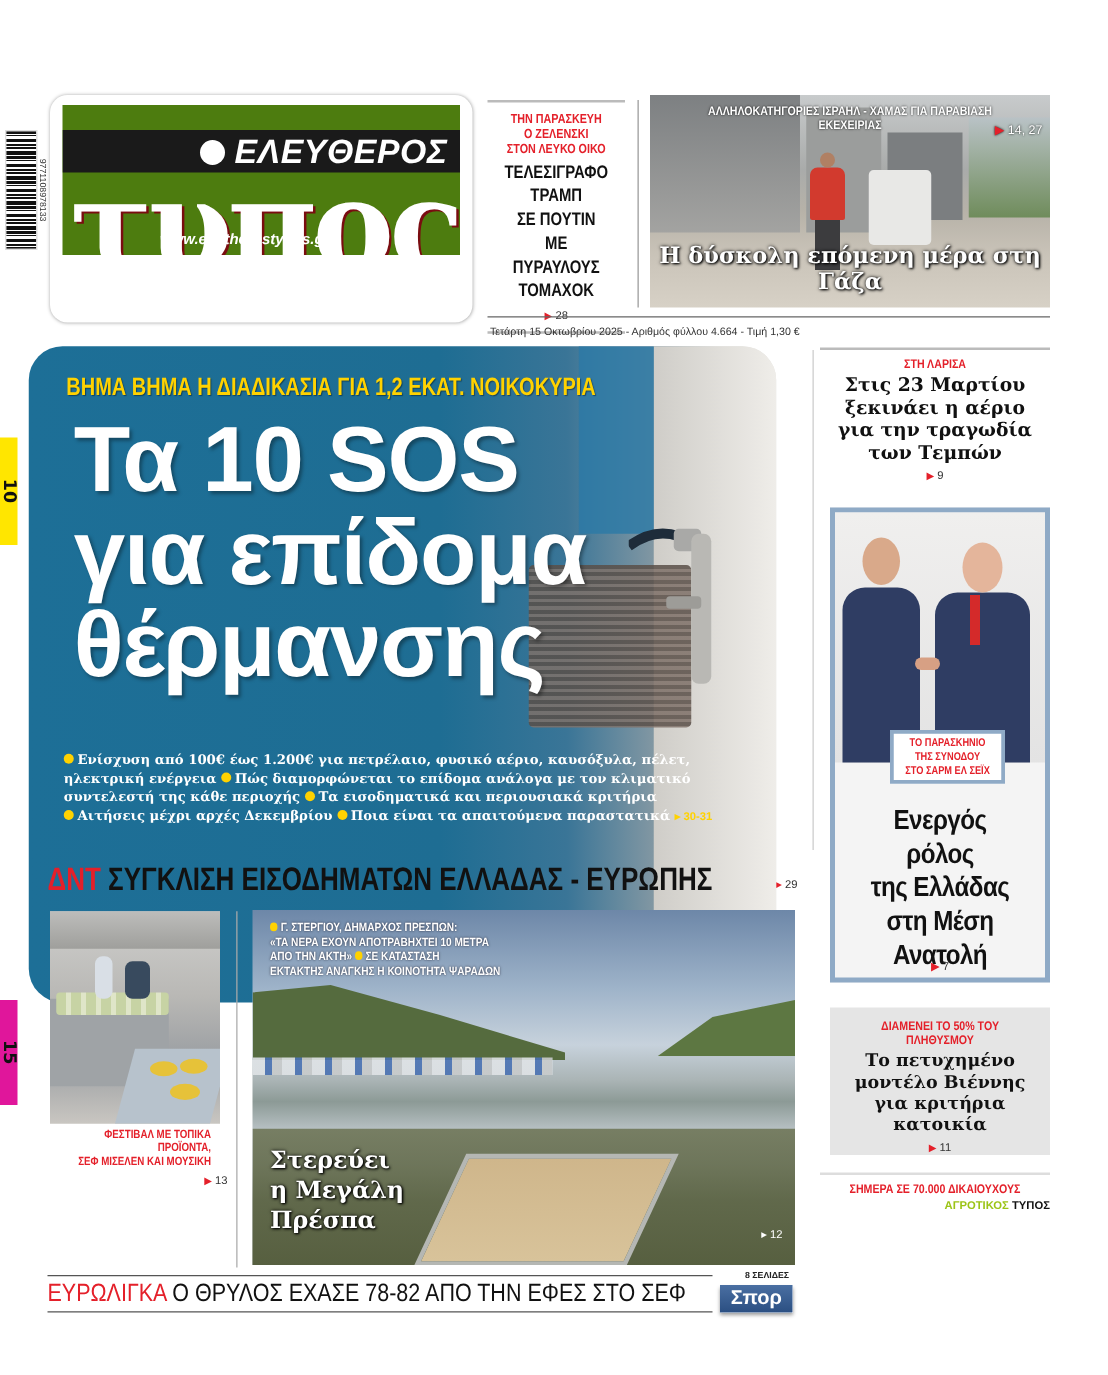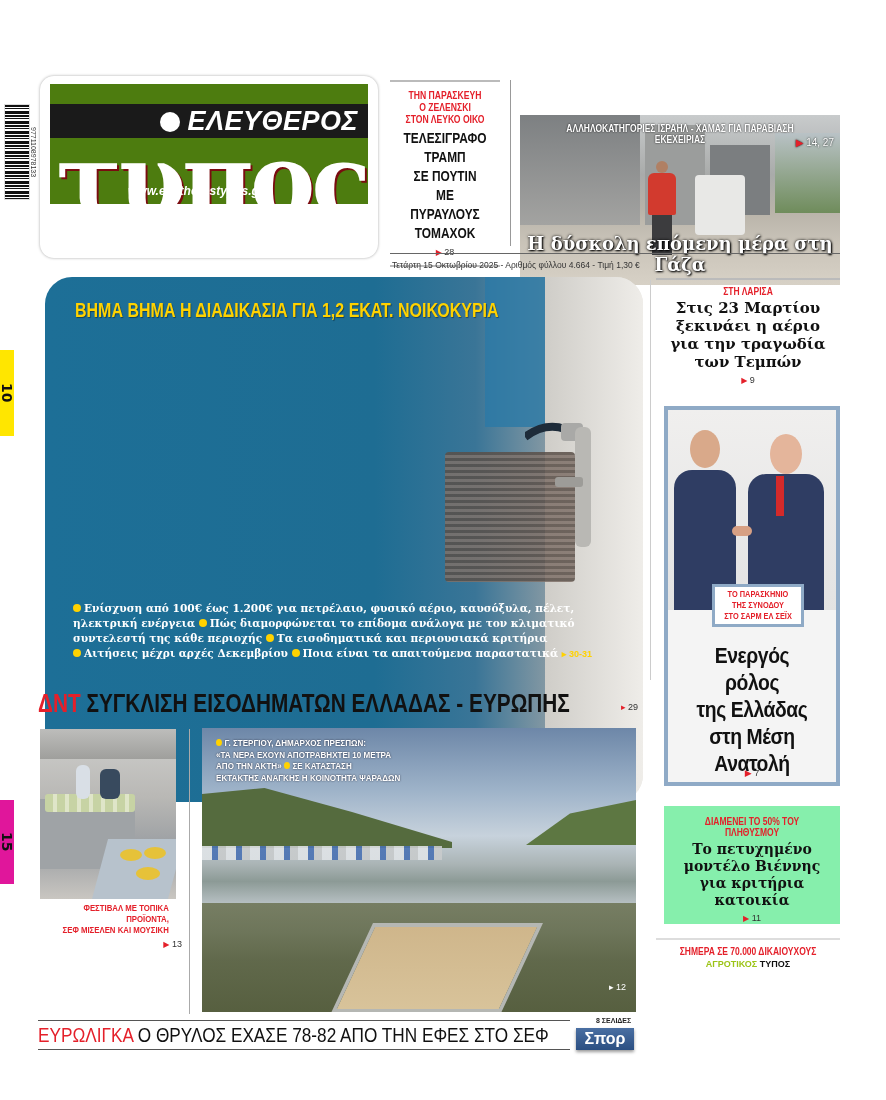--- a/index.html
+++ b/index.html
@@ -25,34 +25,34 @@
   
   .teaser { left: 390px; top: 80px; width: 110px; height: 187px; border-top: 2px solid #bbb; border-bottom: 2px solid #bbb; text-align: center; padding-top: 7px; }
   .teaser-kicker { color: #e4202a; font-size: 10.5px; font-weight: bold; line-height: 12px; transform: scaleX(0.82); }
   .teaser-title { font-size: 14.5px; font-weight: bold; line-height: 19px; transform: scaleX(0.82); margin-top: 4px; }
   .page-ref { font-size: 9px; color: #333; margin-top: 4px; }
   .page-ref .tri { color: #e4202a; font-size: 8px; }
   .vsep { width: 1px; background: #999; }
 
   
   .gaza { left: 520px; top: 76px; width: 320px; height: 170px; overflow: hidden;
-    background: linear-gradient(180deg, #c8cbcc 0%, #a9abaa 35%, #b7b2a8 55%, #c9c3b8 75%, #d7d1c6 100%); margin-top: 39px; }
+    background: linear-gradient(180deg, #c8cbcc 0%, #a9abaa 35%, #b7b2a8 55%, #c9c3b8 75%, #d7d1c6 100%); }
   .gaza .bldg { position: absolute; background: #8d8f90; }
   .gaza-kicker { position: absolute; left: 0; right: 0; top: 8px; text-align: center; color: #fff; font-size: 10px; font-weight: bold; transform: scaleX(0.85); text-shadow: 0 0 2px #000; }
   .gaza-pageref { position: absolute; right: 6px; top: 22px; color: #fff; font-size: 10px; text-shadow: 0 0 2px #000; }
   .gaza-pageref .tri { color: #e4202a; }
   .gaza-title { position: absolute; left: 0; right: 0; bottom: 10px; text-align: center; color: #fff; font-family: "DejaVu Serif", serif; font-weight: bold; font-size: 18px; text-shadow: 1px 1px 2px #000, 0 0 3px #000; }
   .person { position: absolute; }
 
   
   .top-rule { left: 390px; top: 253px; width: 450px; height: 1px; background: #666; }
   .dateline { left: 392px; top: 260px; font-size: 8.5px; color: #333; }
 
   
-  .main { left: 45px; top: 277px; width: 598px; height: 525px; overflow: hidden;
+  .main { left: 23px; top: 277px; width: 598px; height: 525px; overflow: hidden;
     background: linear-gradient(90deg, #1d6f97 0%, #1e6d93 55%, #3a7597 72%, #8a9ba4 85%, #dcdcd8 92%, #e8e6e2 100%); border-radius: 27px; }
   .main .wall { position: absolute; right: 0; top: 0; width: 98px; height: 100%; background: linear-gradient(90deg, #cfcdc8, #efede9); }
   .nozzle-grate { position: absolute; left: 400px; top: 175px; width: 130px; height: 130px; background: repeating-linear-gradient(180deg, #5a4f48 0 3px, #7e7068 3px 6px); opacity: 0.85; border-radius: 4px; }
   .nozzle { position: absolute; left: 480px; top: 140px; width: 70px; height: 150px; }
   .main-kicker { position: absolute; left: 30px; top: 22px; color: #ffd200; font-weight: bold; font-size: 20px; transform: scaleX(0.8); transform-origin: left; white-space: nowrap; text-shadow: 1px 1px 1px rgba(0,0,0,0.4); }
   .main-title { position: absolute; left: 36px; top: 54px; color: #fff; font-weight: bold; font-size: 74px; line-height: 74px; letter-spacing: -1px; text-shadow: 2px 2px 3px rgba(0,0,0,0.35); }
   .main-bullets { position: absolute; left: 28px; top: 324px; width: 560px; color: #fff; font-family: "DejaVu Serif", serif; font-weight: bold; font-size: 10.6px; line-height: 15px; }
   .bullet-dot { display: inline-block; width: 8px; height: 8px; border-radius: 50%; background: #ffd200; margin-right: 3px; vertical-align: 0px; }
   .main-ref { color: #ffd200; font-size: 9px; font-family: Liberation Sans, sans-serif; }
 
@@ -65,25 +65,25 @@
 
   .r2 { left: 664px; top: 406px; width: 176px; height: 380px; border: 4px solid #8faac6; background: #f4f4f4; }
   .r2-photo { position: absolute; left: 0; top: 0; width: 168px; height: 200px; background: linear-gradient(180deg, #f0efee, #e3e3e3); overflow: hidden; }
   .suit { position: absolute; background: #2f3d63; border-radius: 18px 18px 0 0; }
   .head { position: absolute; border-radius: 50%; background: #d9a98a; }
   .r2-box { position: absolute; left: 44px; top: 174px; width: 92px; border: 3px solid #8faac6; background: #fff; text-align: center; padding: 2px 0; }
   .r2-box div { color: #e4202a; font-weight: bold; font-size: 9px; line-height: 11px; transform: scaleX(0.82); }
   .r2-title { position: absolute; left: 0; right: 0; top: 232px; text-align: center; font-weight: bold; font-size: 22px; line-height: 27px; letter-spacing: -0.5px; transform: scaleX(0.88); }
   .r2-ref { position: absolute; left: 0; right: 0; bottom: 4px; text-align: center; font-size: 9px; color: #333; }
 
-  .r3 { left: 664px; top: 806px; width: 176px; height: 118px; background: #86efac; text-align: center; padding-top: 10px; }
+  .r3 { left: 664px; top: 806px; width: 176px; height: 118px; background: #e5e5e5; text-align: center; padding-top: 10px; }
   .r3 .serif-head { font-size: 14px; line-height: 17px; margin-top: 3px; }
   .r4 { left: 656px; top: 938px; width: 184px; text-align: center; border-top: 2px solid #ddd; padding-top: 6px; }
   .r4 .serif-head { font-size: 14px; line-height: 16.5px; margin-top: 2px; }
-  .agro { font-weight: bold; font-size: 9px; margin-top: 2px; }
+  .agro { font-weight: bold; font-size: 9px; margin-top: 2px; text-align: right; }
   .agro .g { color: #9cc417; }
 
   
   .dnt { left: 38px; top: 688px; width: 600px; white-space: nowrap; }
   .dnt span.big { font-weight: bold; font-size: 26px; display: inline-block; transform: scaleX(0.8); transform-origin: left; }
   .dnt .red { color: #e4202a; }
   .dnt-ref { position: absolute; right: 0; top: 14px; font-size: 9px; color: #333; }
 
   
   .naxos-img { left: 40px; top: 729px; width: 136px; height: 170px; overflow: hidden; background: linear-gradient(180deg, #cfcfcd 0%, #b9b8b5 40%, #9a9ea2 70%, #c9c6c1 100%); }
@@ -174,20 +174,25 @@
   <div class="wall"></div>
   <div class="abs" style="left:440px;top:0;width:60px;height:150px;background:#2a79a6;opacity:0.8;"></div>
   <div class="nozzle-grate"></div>
   <svg class="nozzle" viewBox="0 0 70 150">
     <path d="M0 20 Q20 5 40 12" stroke="#1e2c3a" stroke-width="8" fill="none"></path>
     <rect x="36" y="6" width="22" height="18" rx="4" fill="#a9a9a7"></rect>
     <rect x="50" y="10" width="16" height="120" rx="6" fill="#b9b8b4"></rect>
     <rect x="30" y="60" width="28" height="10" rx="3" fill="#9d9c98"></rect>
   </svg>
   <div class="main-kicker">ΒΗΜΑ ΒΗΜΑ Η ΔΙΑΔΙΚΑΣΙΑ ΓΙΑ 1,2 ΕΚΑΤ. ΝΟΙΚΟΚΥΡΙΑ</div>
+  <div class="main-title">
+    <div>Τα 10 SOS</div>
+    <div>για επίδομα</div>
+    <div>θέρμανσης</div>
+  </div>
   <div class="main-bullets">
     <span class="bullet-dot"></span><span>Ενίσχυση από 100€ έως 1.200€ για πετρέλαιο, φυσικό αέριο, καυσόξυλα, πέλετ, ηλεκτρική ενέργεια</span>
     <span class="bullet-dot"></span><span>Πώς διαμορφώνεται το επίδομα ανάλογα με τον κλιματικό συντελεστή της κάθε περιοχής</span>
     <span class="bullet-dot"></span><span>Τα εισοδηματικά και περιουσιακά κριτήρια</span><br>
     <span class="bullet-dot"></span><span>Αιτήσεις μέχρι αρχές Δεκεμβρίου</span>
     <span class="bullet-dot"></span><span>Ποια είναι τα απαιτούμενα παραστατικά</span>
     <span class="main-ref"><span>▸</span> <span>30-31</span></span>
   </div>
 </div>
 
@@ -221,20 +226,25 @@
   <div class="hill-right"></div>
   <div class="abs" style="left:0;top:118px;width:240px;height:14px;background:repeating-linear-gradient(90deg,#dfe3e6 0 10px,#4a72b3 10px 16px,#c8cbcc 16px 24px);opacity:0.9;"></div>
   <div class="abs" style="left:0;top:175px;width:434px;height:110px;background:linear-gradient(180deg,#6b7252,#58603f);opacity:0.85;"></div>
   <div class="boat"></div>
   <div class="prespa-kicker">
     <div><span class="bullet-dot" style="width:7px;height:7px;"></span><span>Γ. ΣΤΕΡΓΙΟΥ, ΔΗΜΑΡΧΟΣ ΠΡΕΣΠΩΝ:</span></div>
     <div>«ΤΑ ΝΕΡΑ ΕΧΟΥΝ ΑΠΟΤΡΑΒΗΧΤΕΙ 10 ΜΕΤΡΑ</div>
     <div><span>ΑΠΟ ΤΗΝ ΑΚΤΗ»</span> <span class="bullet-dot" style="width:7px;height:7px;"></span><span>ΣΕ ΚΑΤΑΣΤΑΣΗ</span></div>
     <div>ΕΚΤΑΚΤΗΣ ΑΝΑΓΚΗΣ Η ΚΟΙΝΟΤΗΤΑ ΨΑΡΑΔΩΝ</div>
   </div>
+  <div class="prespa-title">
+    <div>Στερεύει</div>
+    <div>η Μεγάλη</div>
+    <div>Πρέσπα</div>
+  </div>
   <div class="prespa-ref"><span>▸</span> <span>12</span></div>
 </div>
 
 <div class="abs bottom-rule" style="top:1020px;"></div>
 <div class="abs bottom-line">
   <span class="red">ΕΥΡΩΛΙΓΚΑ</span>
   <span>Ο ΘΡΥΛΟΣ ΕΧΑΣΕ 78-82 ΑΠΟ ΤΗΝ ΕΦΕΣ ΣΤΟ ΣΕΦ</span>
 </div>
 <div class="abs bottom-rule" style="top:1049px;"></div>
 <div class="abs spor-small">8 ΣΕΛΙΔΕΣ</div>

